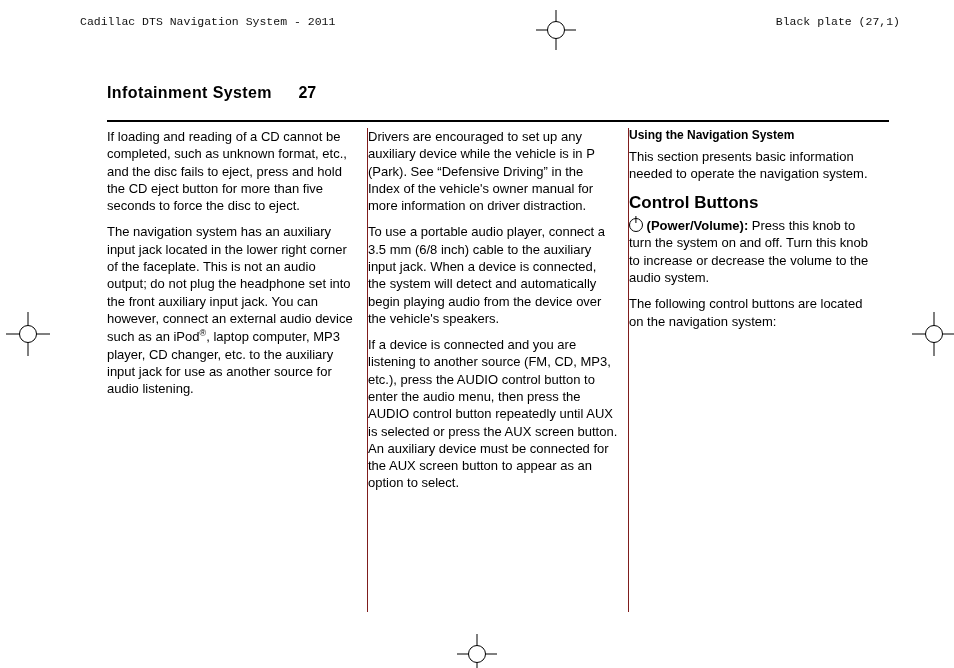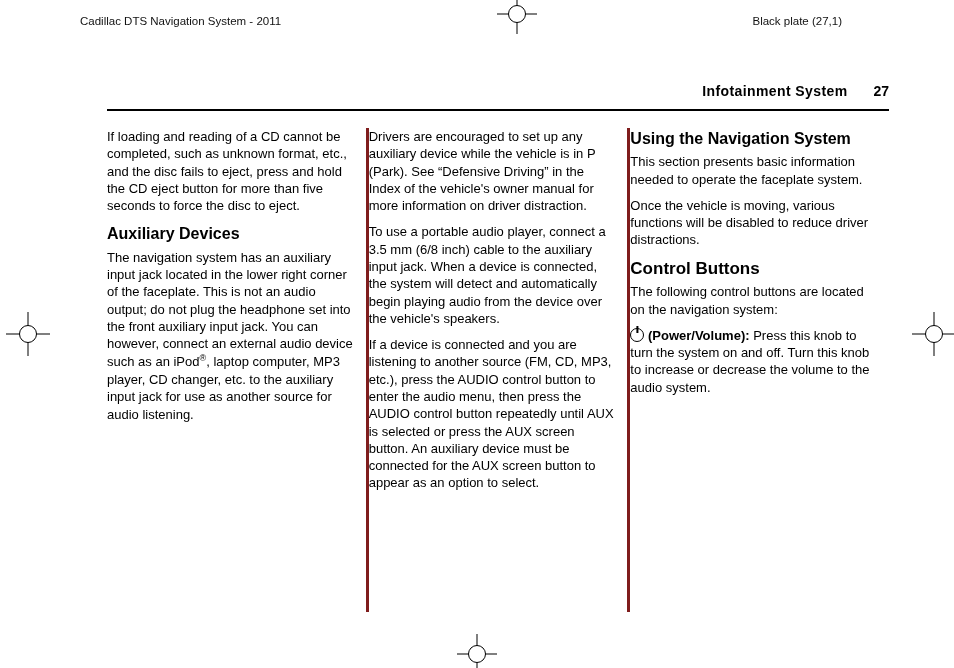--- a/index.html
+++ b/index.html
@@ -19,30 +19,31 @@
     width: 954px;
     height: 668px;
     position: relative;
   }
   .crop-top {
     position: absolute;
     top: 14px;
     left: 0;
     width: 100%;
     display: flex;
-    align-items: flex-start;
+    align-items: flex-end;
+    font-family: Liberation Mono, monospace;
   }
   .crop-top .ht-left,
   .crop-top .ht-right {
     font-size: 11.5px;
     color: #111;
     white-space: nowrap;
   }
   .crop-top .ht-left { margin-left: 80px; flex: 0 0 auto; }
-  .crop-top .ht-right { margin-right: 112px; margin-left: auto; flex: 0 0 auto; }
+  .crop-top .ht-right { margin-right: 54px; margin-left: auto; flex: 0 0 auto; }
   .crop-top .gap { flex: 1; position: relative; }
   .crop-mark {
     position: absolute;
     width: 40px;
     height: 40px;
     left: 50%;
     top: 50%;
     transform: translate(-50%, -50%);
   }
   .crop-mark .circ {
@@ -94,23 +95,23 @@
   }
   .crop-left .h, .crop-right .h { left: -2px; right: -2px; }
   .crop-left .v, .crop-right .v { top: -2px; bottom: -2px; }
   .header-area {
     position: absolute;
     top: 82px;
     left: 107px;
     right: 65px;
   }
   .header-area .running {
-    text-align: right;
-    font-size: 14px;
-    padding-bottom: 8px;
+    text-align: left;
+    font-size: 16px;
+    padding-bottom: 16px;
   }
   .header-area .running .chapter { font-weight: bold; letter-spacing: 0.4px; }
   .header-area .running .pnum { font-weight: bold; margin-left: 22px; }
   .header-area .rule {
     border-top: 2px solid #000;
     height: 0;
   }
   .columns {
     position: absolute;
     top: 128px;
@@ -120,29 +121,29 @@
     display: flex;
   }
   .col {
     flex: 1;
     position: relative;
     padding-right: 10px;
     font-size: 13px;
     line-height: 1.33;
   }
   .col + .col {
-    border-left: 3px solid #7f1d1d;
+    border-left: 1px solid #7f1d1d;
   }
   .h1 {
     font-size: 21px;
     font-weight: bold;
     margin: 0 0 8px 0;
   }
   .h2 {
-    font-size: 16px;
+    font-size: 12px;
     font-weight: bold;
     margin: 0 0 4px 0;
   }
   .h3 {
     font-size: 17px;
     font-weight: bold;
     margin: 8px 0 3px 0;
   }
   p { margin: 0 0 9px 0; }
   sup { font-size: 0.7em; }
@@ -210,38 +211,36 @@
       <span class="chapter">Infotainment System</span>
       <span class="pnum">27</span>
     </div>
     <div class="rule"></div>
   </div>
 
   <div class="columns">
 
     <div class="col">
       <p>If loading and reading of a CD cannot be completed, such as unknown format, etc., and the disc fails to eject, press and hold the CD eject button for more than five seconds to force the disc to eject.</p>
-      <div class="h2">Auxiliary Devices</div>
       <p>
         <span>The navigation system has an auxiliary input jack located in the lower right corner of the faceplate. This is not an audio output; do not plug the headphone set into the front auxiliary input jack. You can however, connect an external audio device such as an iPod</span><sup>®</sup><span>, laptop computer, MP3 player, CD changer, etc. to the auxiliary input jack for use as another source for audio listening.</span>
       </p>
     </div>
 
     <div class="col">
       <p>Drivers are encouraged to set up any auxiliary device while the vehicle is in P (Park). See “Defensive Driving” in the Index of the vehicle's owner manual for more information on driver distraction.</p>
       <p>To use a portable audio player, connect a 3.5 mm (6/8 inch) cable to the auxiliary input jack. When a device is connected, the system will detect and automatically begin playing audio from the device over the vehicle's speakers.</p>
       <p>If a device is connected and you are listening to another source (FM, CD, MP3, etc.), press the AUDIO control button to enter the audio menu, then press the AUDIO control button repeatedly until AUX is selected or press the AUX screen button. An auxiliary device must be connected for the AUX screen button to appear as an option to select.</p>
     </div>
 
     <div class="col">
       <div class="h2">Using the Navigation System</div>
-      <p>This section presents basic information needed to operate the faceplate system.</p>
-      <p>Once the vehicle is moving, various functions will be disabled to reduce driver distractions.</p>
+      <p>This section presents basic information needed to operate the navigation system.</p>
       <div class="h3">Control Buttons</div>
-      <p>The following control buttons are located on the navigation system:</p>
       <p>
         <span class="power-icon"></span><strong> (Power/Volume): </strong><span> Press this knob to turn the system on and off. Turn this knob to increase or decrease the volume to the audio system.</span>
       </p>
+      <p>The following control buttons are located on the navigation system:</p>
     </div>
 
   </div>
 
 </div>
 
 </body></html>

